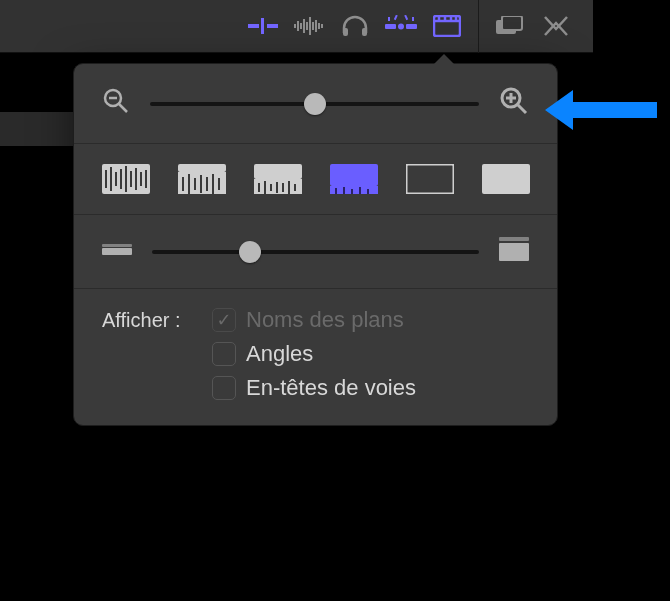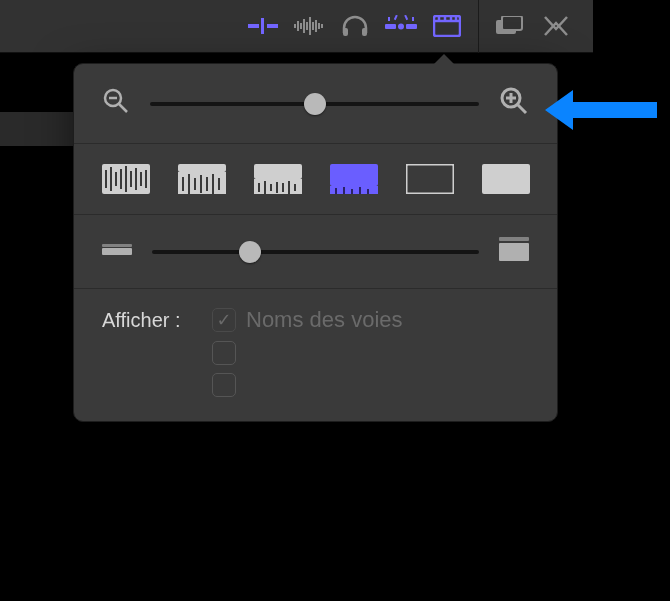--- a/index.html
+++ b/index.html
@@ -273,27 +273,29 @@
     </span>
   </div>
 
   <div class="show-section">
     <div class="show-label">Afficher :</div>
     <div>
       <div class="check-row disabled">
         <div class="checkbox">
             <span class="checkmark">✓</span>
           </div>
-        <span>Noms des voies</span>
+        <span>Noms des plans</span>
       </div>
       <div class="check-row" style="margin-top:8px">
         <div class="checkbox"></div>
+        <span>Angles</span>
       </div>
       <div class="check-row" style="margin-top:8px">
         <div class="checkbox"></div>
+        <span>En-têtes de voies</span>
       </div>
     </div>
   </div>
 </div>
 
 <svg class="annotation-arrow" width="120" height="60">
   <defs>
     <linearGradient id="arr" x1="0" y1="0" x2="1" y2="0">
       <stop offset="0" stop-color="#0a84ff"></stop>
         <stop offset="1" stop-color="#0a84ff"></stop>

